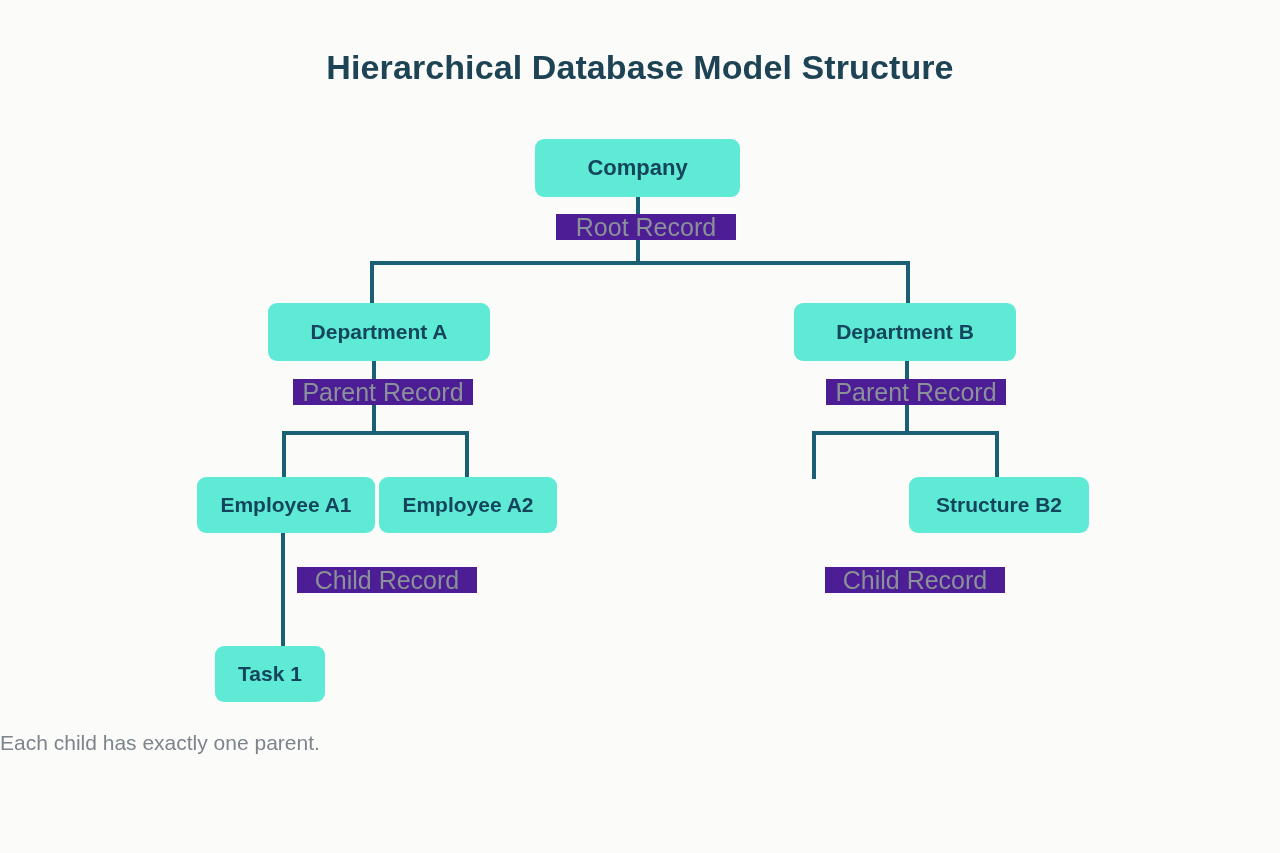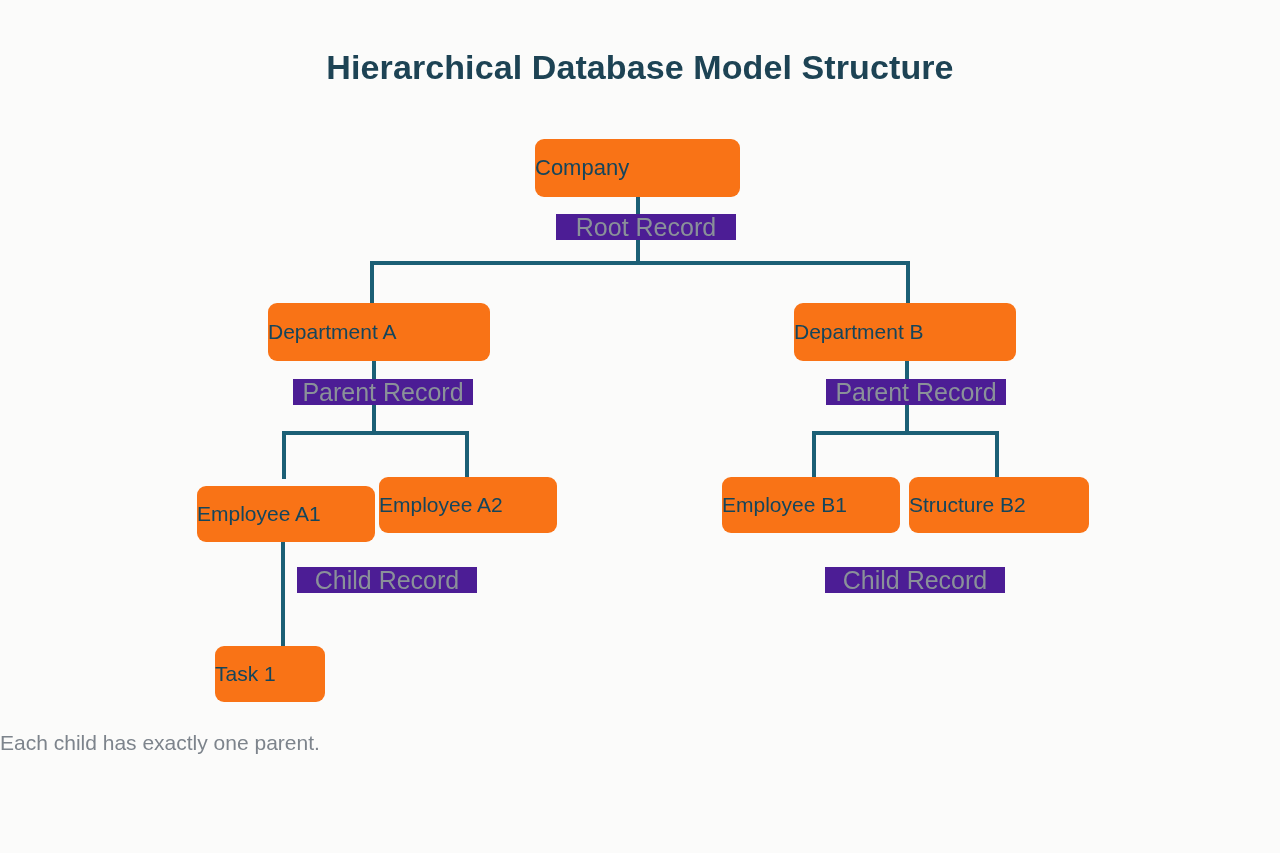--- a/index.html
+++ b/index.html
@@ -37,28 +37,28 @@
   .line {
     position: absolute;
     background: #1b5f75;
   }
   .line.v { width: 4px; }
   .line.h { height: 4px; }
 
   
   .node {
     position: absolute;
-    background: #f97316;
+    background: #5eead4;
     border-radius: 9px;
     color: #14455c;
     font-size: 21px;
-    font-weight: normal;
+    font-weight: bold;
     display: flex;
     align-items: center;
-    justify-content: flex-start;
+    justify-content: center;
     box-sizing: border-box;
     white-space: nowrap;
   }
   .node.root { font-size: 22px; }
 
   
   .edge-label {
     position: absolute;
     color: #8a9199;
     font-size: 25px;
@@ -110,31 +110,28 @@
   </div>
 
   <div class="node" style="left:262px; top:303px; width:222px; height:58px;margin-left:6px;">
     <span>Department A</span>
   </div>
 
   <div class="node" style="left:794px; top:303px; width:222px; height:58px;">
     <span>Department B</span>
   </div>
 
-  <div class="node" style="left:197px; top:477px; width:178px; height:56px;margin-top:9px;">
+  <div class="node" style="left:197px; top:477px; width:178px; height:56px;">
     <span>Employee A1</span>
   </div>
 
   <div class="node" style="left:379px; top:477px; width:178px; height:56px;">
     <span>Employee A2</span>
   </div>
 
-  <div class="node" style="left:722px; top:477px; width:178px; height:56px;">
-    <span>Employee B1</span>
-  </div>
 
   <div class="node" style="left:909px; top:477px; width:180px; height:56px;">
     <span>Structure B2</span>
   </div>
 
   <div class="node" style="left:215px; top:646px; width:110px; height:56px;">
     <span>Task 1</span>
   </div>
 
   <div class="edge-label" style="left:556px; top:214px; width:162px;">Root Record</div>

